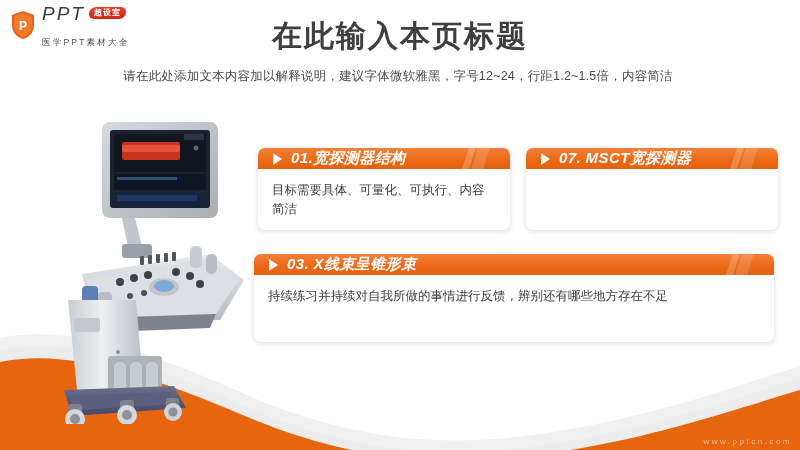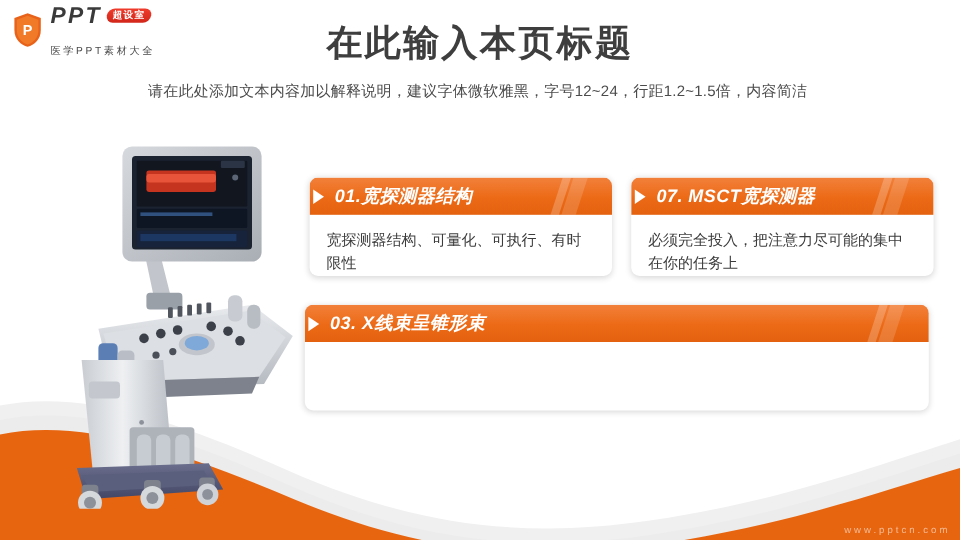--- a/index.html
+++ b/index.html
@@ -48,21 +48,21 @@
     flex-direction: column;
     justify-content: center;
     line-height: 1;
   }
   .logo-row1 {
     display: flex;
     align-items: center;
   }
   .logo-ppt {
     font-size: 19px;
-    font-weight: bold;
+    font-weight: normal;
     font-style: italic;
     letter-spacing: 2px;
     color: #3a3a3a;
     font-family: "Liberation Sans", sans-serif;
   }
   .logo-badge {
     margin-left: 4px;
     background: linear-gradient(180deg, #ef3c2c 0%, #d2261a 100%);
     color: #ffffff;
     font-size: 8px;
@@ -116,25 +116,25 @@
   
   .card {
     position: absolute;
     background: #ffffff;
     border-radius: 7px;
     box-shadow: 0 1px 5px rgba(0,0,0,0.16);
     overflow: hidden;
   }
   .card-head {
     position: relative;
-    height: 31px;
+    height: 21px;
     background: linear-gradient(180deg, #f2803a 0%, #ec6a16 55%, #e4620f 100%);
     display: flex;
     align-items: center;
-    padding-left: 3px;
+    padding-left: 15px;
     overflow: hidden;
   }
   .slash {
     position: absolute;
     top: -8px;
     width: 7px;
     height: 52px;
     background: rgba(255,255,255,0.22);
     transform: skewX(-18deg);
   }
@@ -302,37 +302,37 @@
     </g>
   </svg>
 
   <div class="card" id="card-1">
     <div class="card-head">
       <span class="play-icon"></span>
       <span class="card-title">01.宽探测器结构</span>
       <span class="slash s1"></span>
       <span class="slash s2"></span>
     </div>
-    <div class="card-body">宽探测器结构、可量化、可执行、有时限性</div>
+    <div class="card-body">目标需要具体、可量化、可执行、内容简洁</div>
   </div>
 
   <div class="card" id="card-2">
     <div class="card-head">
       <span class="play-icon"></span>
       <span class="card-title">07. MSCT宽探测器</span>
       <span class="slash s1"></span>
       <span class="slash s2"></span>
     </div>
-    <div class="card-body">必须完全投入，把注意力尽可能的集中在你的任务上</div>
   </div>
 
   <div class="card" id="card-3">
     <div class="card-head">
       <span class="play-icon"></span>
       <span class="card-title">03. X线束呈锥形束</span>
       <span class="slash s1"></span>
       <span class="slash s2"></span>
     </div>
+    <div class="card-body">持续练习并持续对自我所做的事情进行反馈，辨别还有哪些地方存在不足</div>
   </div>
 
   <div class="watermark">www.pptcn.com</div>
 
 </div>
 
 </body></html>

